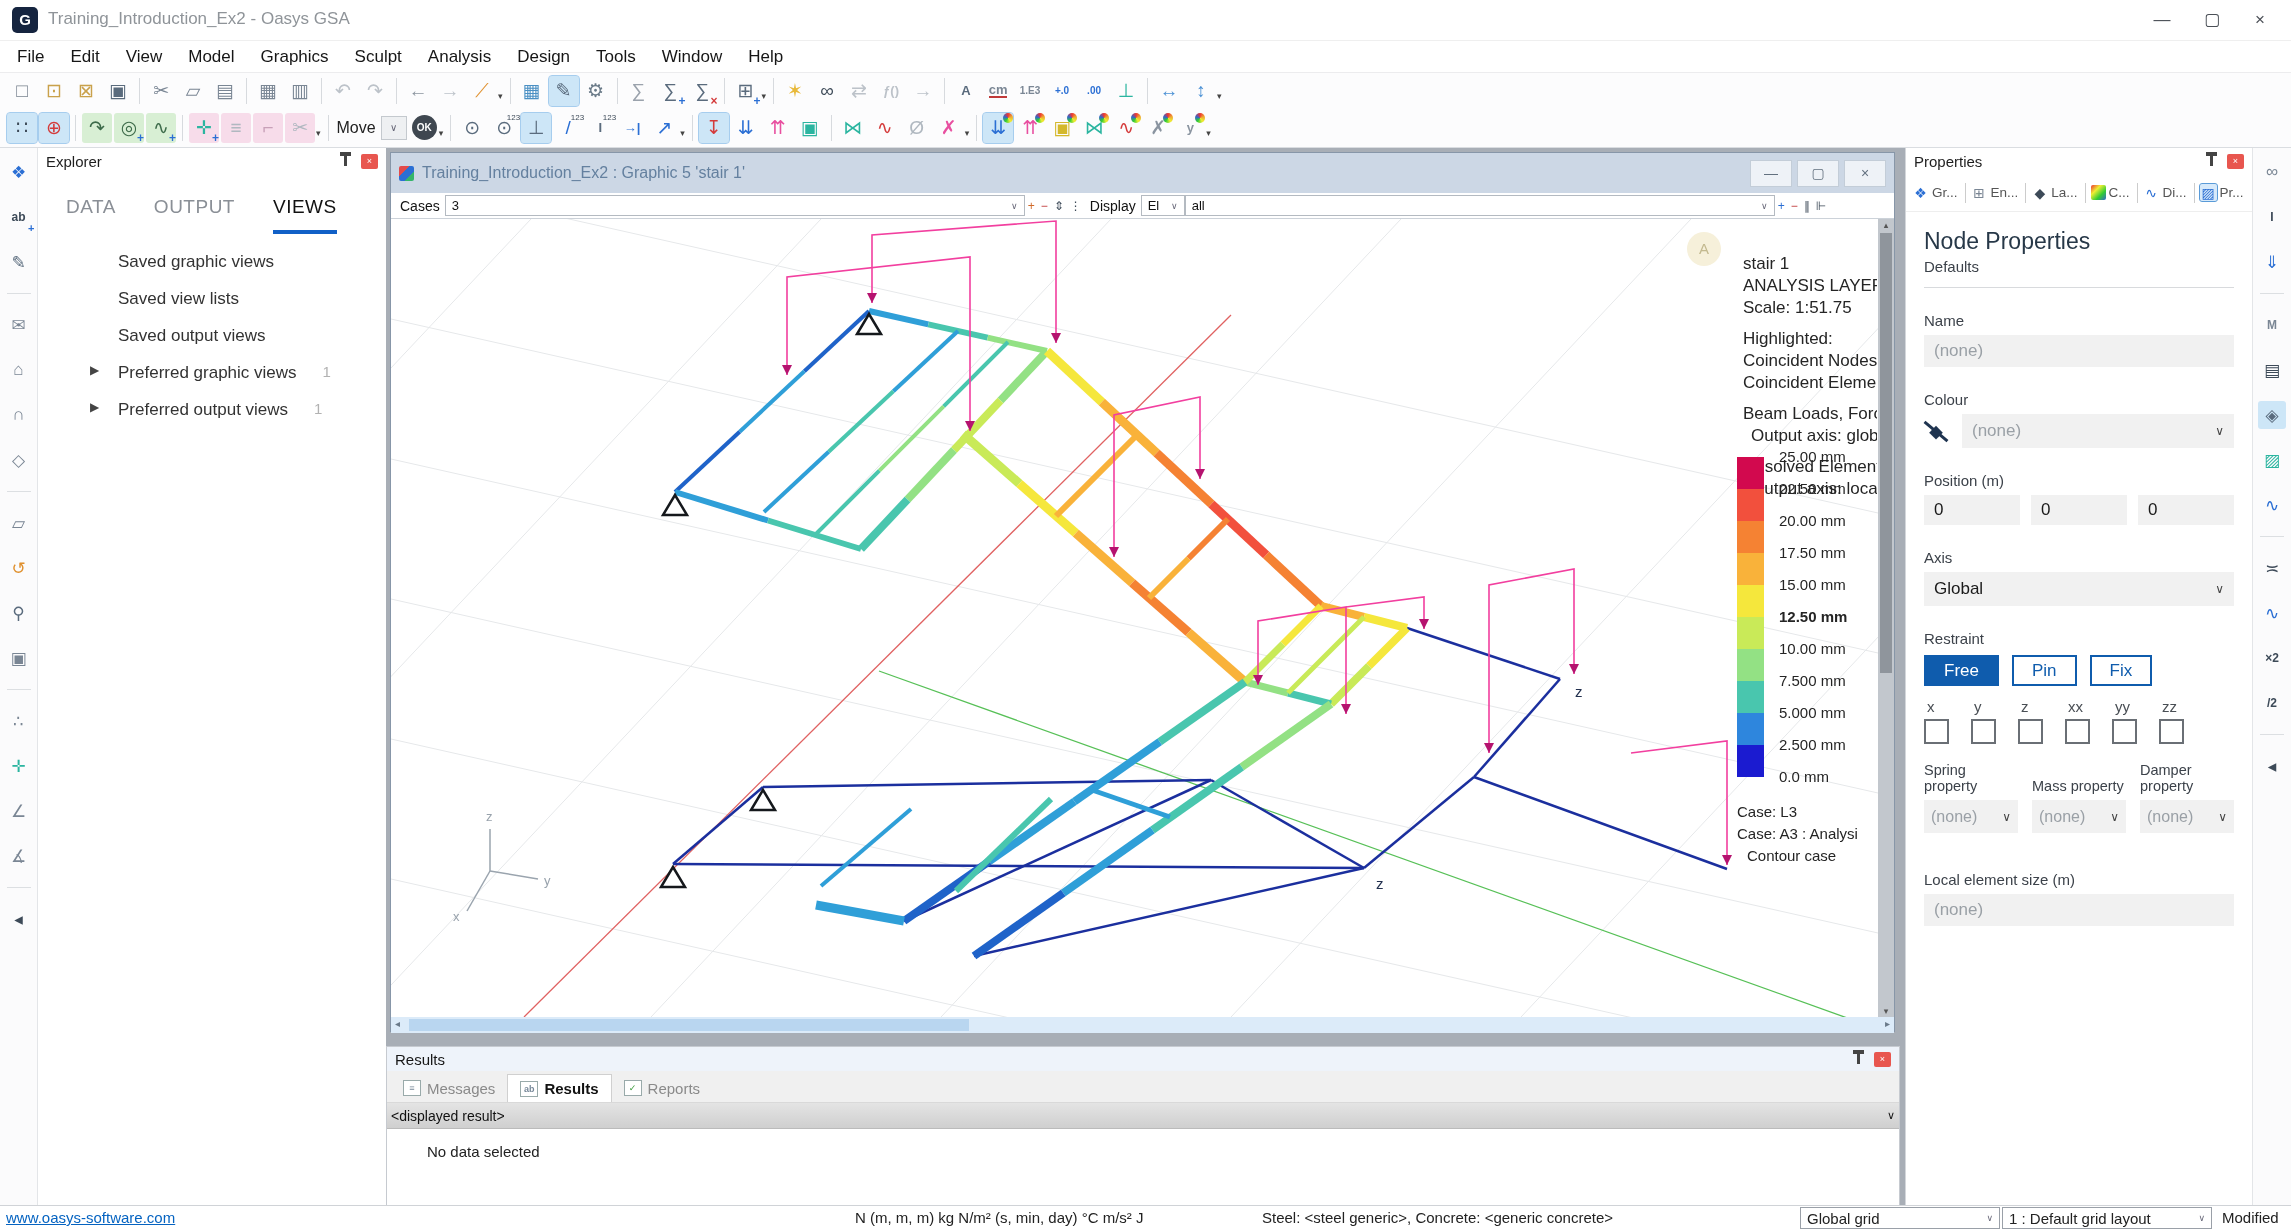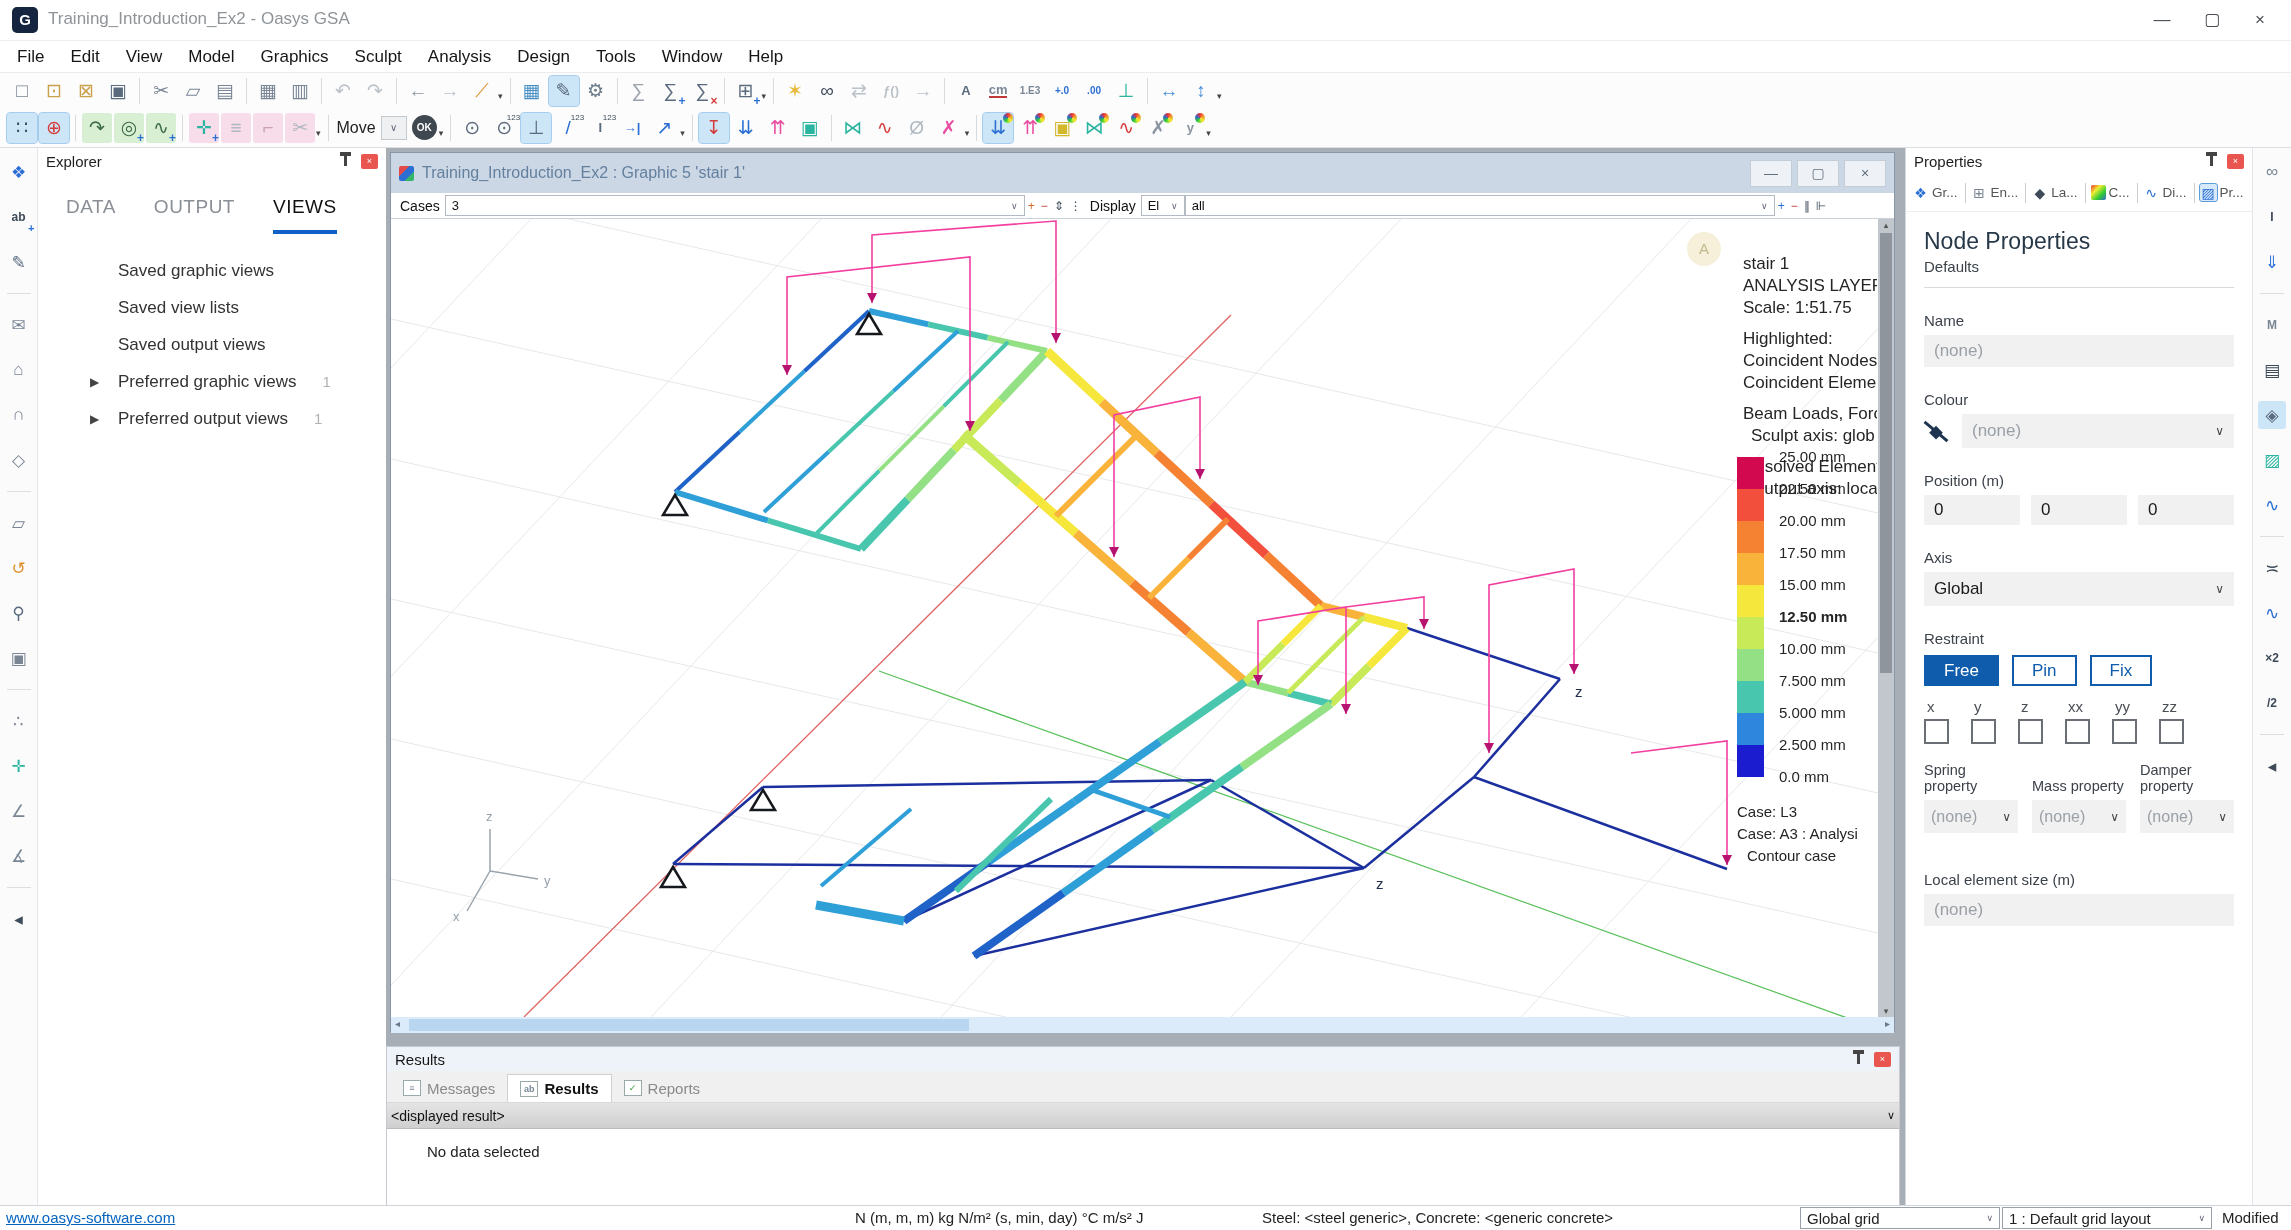--- a/index.html
+++ b/index.html
@@ -62,21 +62,21 @@
   .pinicon:before { content:""; position:absolute; left:-4px; top:-4px; width:11px; height:4px; background:#444; }
   .closebox { width:17px; height:15px; background:#e8564f; border-radius:2px; color:#fff;
     font-size:9px; text-align:center; line-height:15px; }
 
   
   #explorer { position:absolute; left:38px; top:148px; width:348px; height:1057px; background:#fff; }
   #exptabs { display:flex; padding:22px 0 0 28px; }
   .exptab { font-size:19px; letter-spacing:0.5px; color:#8a8f96; margin-right:38px; padding-bottom:12px; }
   .exptab.active { color:#111; border-bottom:4px solid #1160c7; }
   #expitems { margin-top:18px; }
-  .expitem { height:37px; display:flex; align-items:center; font-size:17px; color:#333; padding-left:80px; position:relative; }
+  .expitem { height:37px; display:flex; font-size:17px; color:#333; padding-left:80px; position:relative; }
   .expitem .caret { position:absolute; left:52px; font-size:12px; color:#444; }
   .expitem .cnt { margin-left:26px; color:#b2b2b2; font-size:15px; }
 
   
   #mdi { position:absolute; left:386px; top:148px; width:1519px; height:1057px; background:#a8aeb6; }
   #gwin { position:absolute; left:4px; top:4px; width:1505px; height:880px; background:#fff;
     border:1px solid #8796a8; }
   #gtitle { height:40px; background:#ccd7e5; display:flex; align-items:center; padding:0 8px; }
   #gticon { width:15px; height:15px; border-radius:2px; margin-right:8px;
     background:linear-gradient(135deg,#e24a4a 0 34%,#2b6fd4 34% 67%,#35b56a 67%); }
@@ -693,21 +693,21 @@
             <text x="1308" y="35" fill="#c3b98f" font-size="15">A</text>
           </svg>
         <div id="overlaytext">
             <div class="ovline">stair 1</div>
             <div class="ovline">ANALYSIS LAYER</div>
             <div class="ovline">Scale: 1:51.75</div>
             <div class="ovline gap">Highlighted:</div>
             <div class="ovline">Coincident Nodes</div>
             <div class="ovline">Coincident Eleme</div>
             <div class="ovline gap">Beam Loads, Forc</div>
-            <div class="ovline ind">Sculpt axis: glob</div>
+            <div class="ovline ind">Output axis: glob</div>
             <div class="ovline gap">Resolved Element</div>
             <div class="ovline ind">Output axis: loca</div>
           </div>
         <div id="legend">
             <div class="lgswatch" style="top: 0px; background: rgb(210, 9, 78);"></div>
             <div class="lgswatch" style="top: 32px; background: rgb(242, 80, 61);"></div>
             <div class="lgswatch" style="top: 64px; background: rgb(245, 130, 51);"></div>
             <div class="lgswatch" style="top: 96px; background: rgb(249, 178, 58);"></div>
             <div class="lgswatch" style="top: 128px; background: rgb(245, 231, 60);"></div>
             <div class="lgswatch" style="top: 160px; background: rgb(201, 234, 88);"></div>

